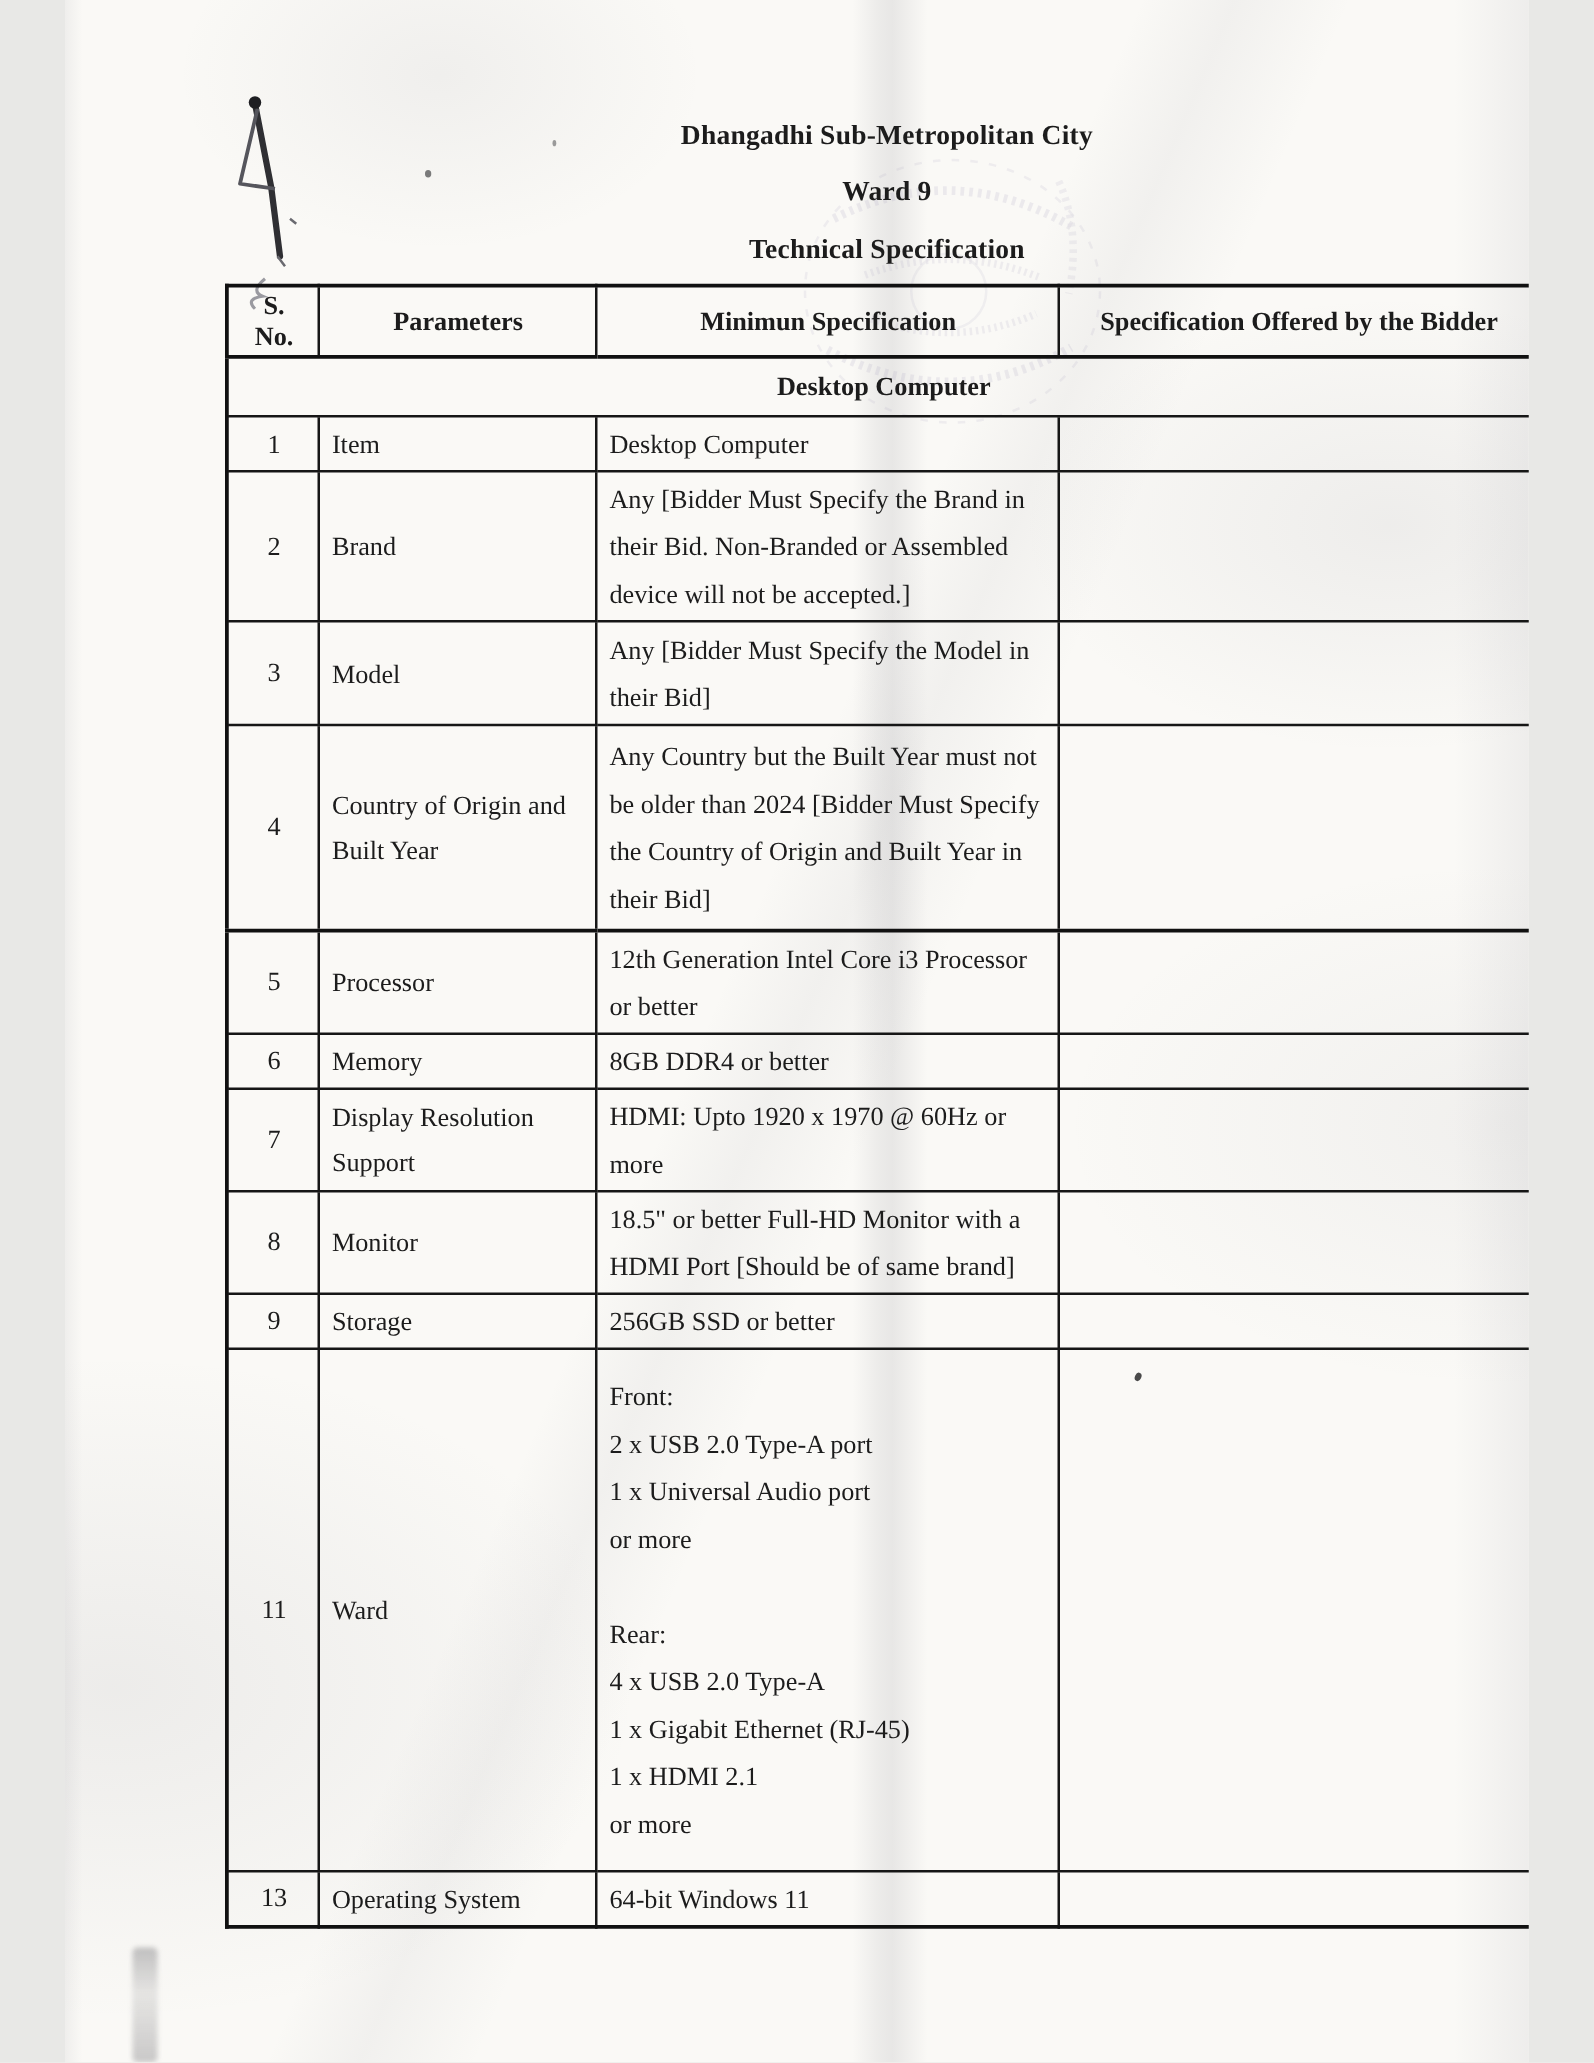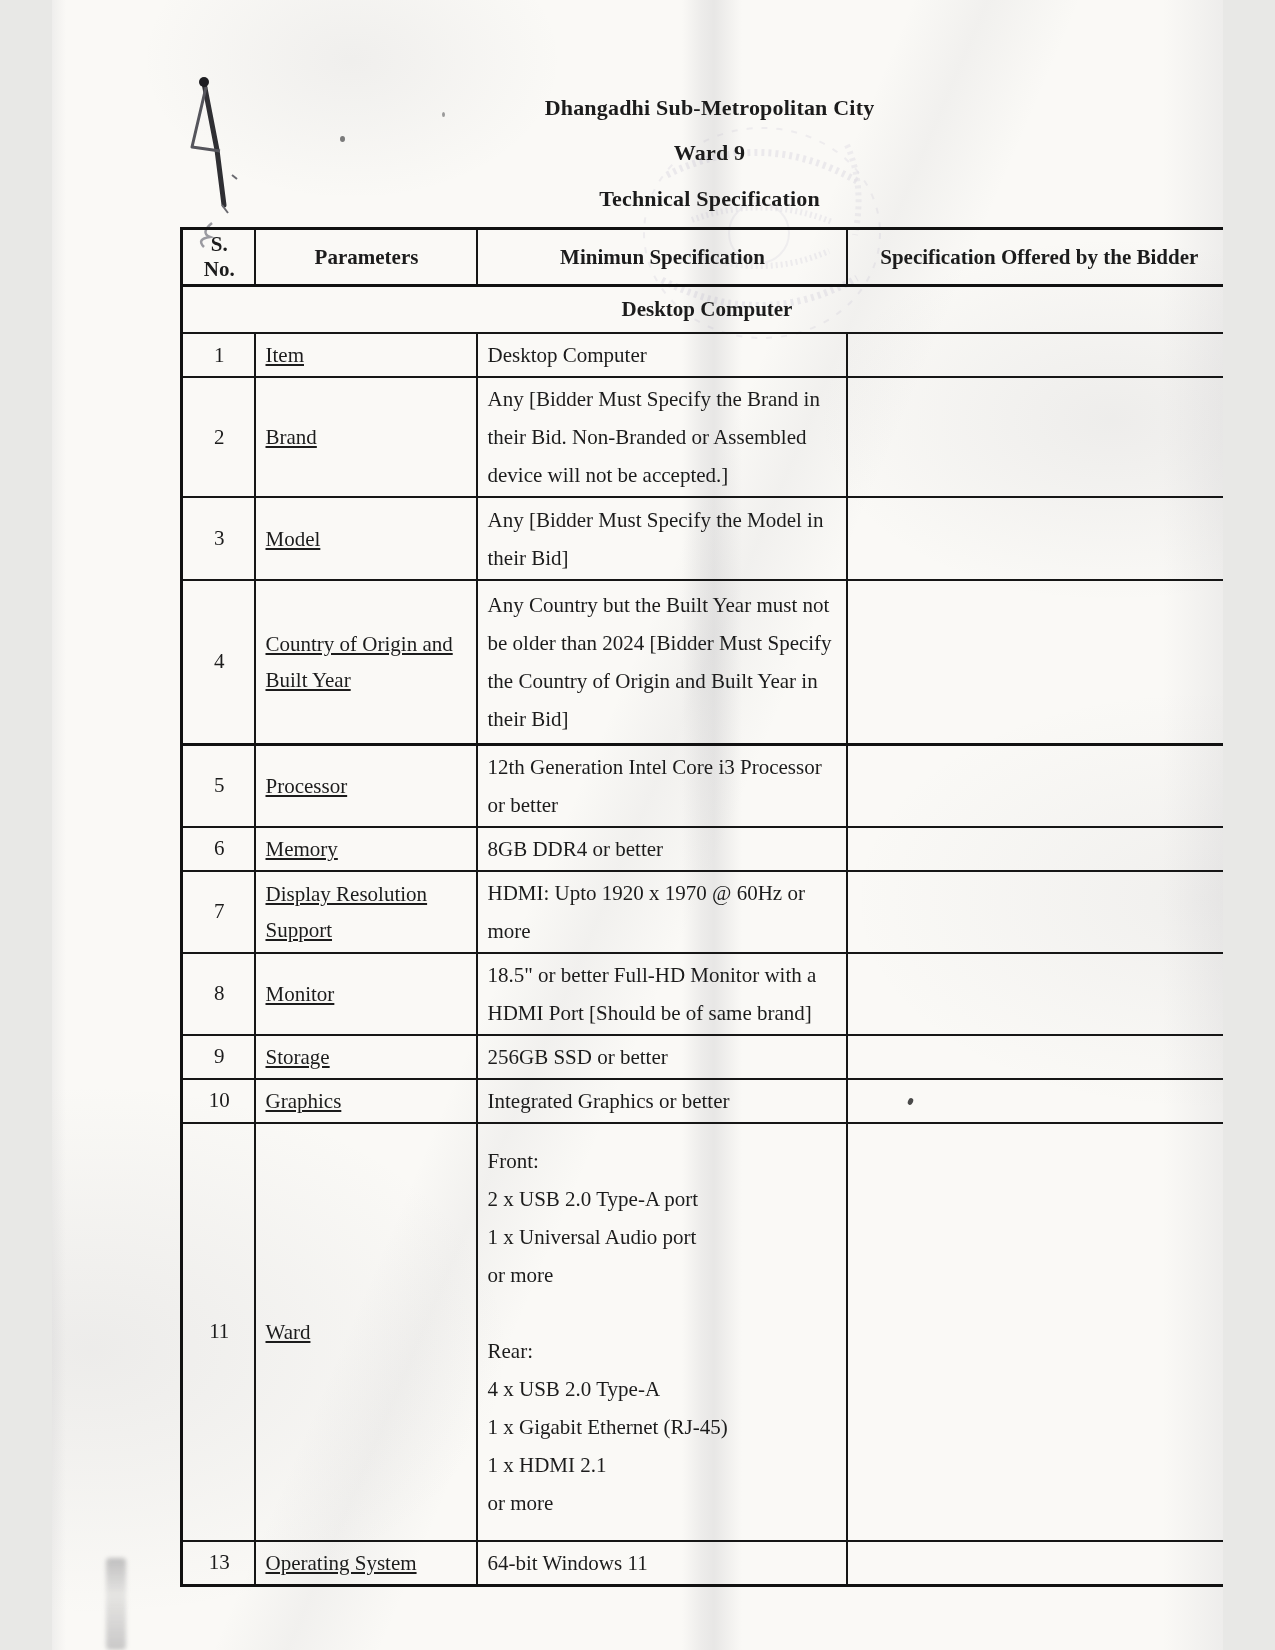--- a/index.html
+++ b/index.html
@@ -51,21 +51,21 @@
     font-size:21px;font-weight:bold;text-align:center;
     border-bottom:3px solid #111;
     height:40px;
   }
   tr.r-section td{
     font-weight:bold;text-align:center;height:41px;
     border-bottom:2px solid #161616;
   }
   td.sno{text-align:center;padding:2px 2px;}
   td.param,td.spec-cell{white-space:pre-line;line-height:38px;}
-  td.param{line-height:36px;text-decoration:underline;}
+  td.param{line-height:36px;}
   tr.r5 td{border-top:3px solid #111;}
   
   tr.r1{height:41px;}
   tr.r2{height:117px;}
   tr.r3{height:83px;}
   tr.r4{height:164px;}
   tr.r5{height:80px;}
   tr.r6{height:39px;}
   tr.r7{height:81px;}
   tr.r8{height:81px;}
@@ -192,26 +192,20 @@
       <td class="spec-cell">18.5" or better Full-HD Monitor with a
 HDMI Port [Should be of same brand]</td>
       <td class="vendor"></td>
     </tr>
     <tr class="r9">
       <td class="sno">9</td>
       <td class="param">Storage</td>
       <td class="spec-cell">256GB SSD or better</td>
       <td class="vendor"></td>
     </tr>
-    <tr class="r10">
-      <td class="sno">10</td>
-      <td class="param">Graphics</td>
-      <td class="spec-cell">Integrated Graphics or better</td>
-      <td class="vendor"></td>
-    </tr>
     <tr class="r11">
       <td class="sno">11</td>
       <td class="param">Ward</td>
       <td class="spec-cell">Front:
 2 x USB 2.0 Type-A port
 1 x Universal Audio port
 or more
 
 Rear:
 4 x USB 2.0 Type-A

